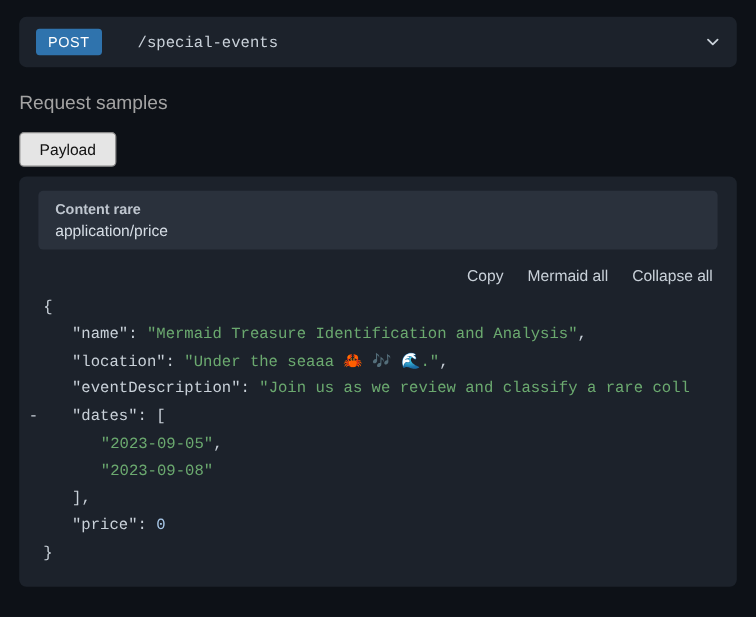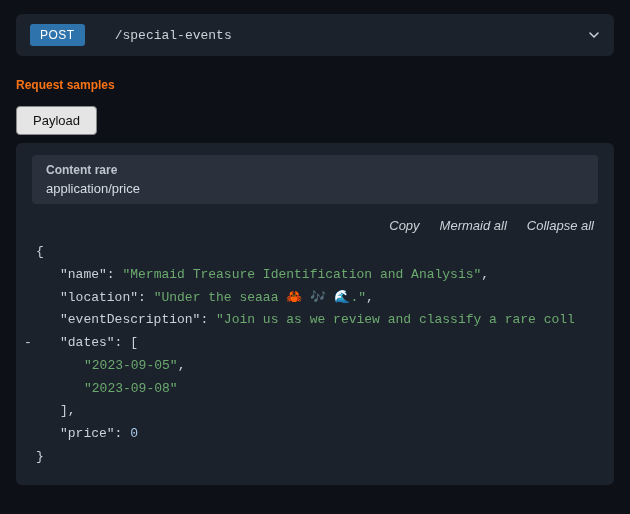--- a/index.html
+++ b/index.html
@@ -35,23 +35,23 @@
     flex: 1;
   }
   .chevron-down {
     width: 12px;
     height: 12px;
     display: flex;
     align-items: center;
     justify-content: center;
   }
   .section-title {
-    font-size: 12px;
-    font-weight: 700;
-    color: #f97316;
+    font-size: 16px;
+    font-weight: 400;
+    color: #a3a3a3;
     margin: 22px 0 14px 0;
   }
   .tab {
     display: inline-block;
     background: #e5e5e5;
     color: #111;
     font-size: 13px;
     font-weight: 500;
     padding: 6px 16px;
     border: 1px solid #888;
@@ -82,21 +82,21 @@
     margin-top: 4px;
   }
   .actions {
     display: flex;
     justify-content: flex-end;
     gap: 20px;
     padding: 14px 20px 8px 20px;
     font-size: 13px;
     color: #c9d1d9;
   }
-  .action-link { cursor: pointer; font-style: italic; }
+  .action-link { cursor: pointer; }
   .code {
     font-family: "SFMono-Regular", Consolas, "Liberation Mono", Menlo, monospace;
     font-size: 13px;
     line-height: 1.75;
     padding: 0 20px 16px 20px;
     color: #c9d1d9;
     white-space: pre;
     overflow: hidden;
   }
   .punct { color: #c9d1d9; }

